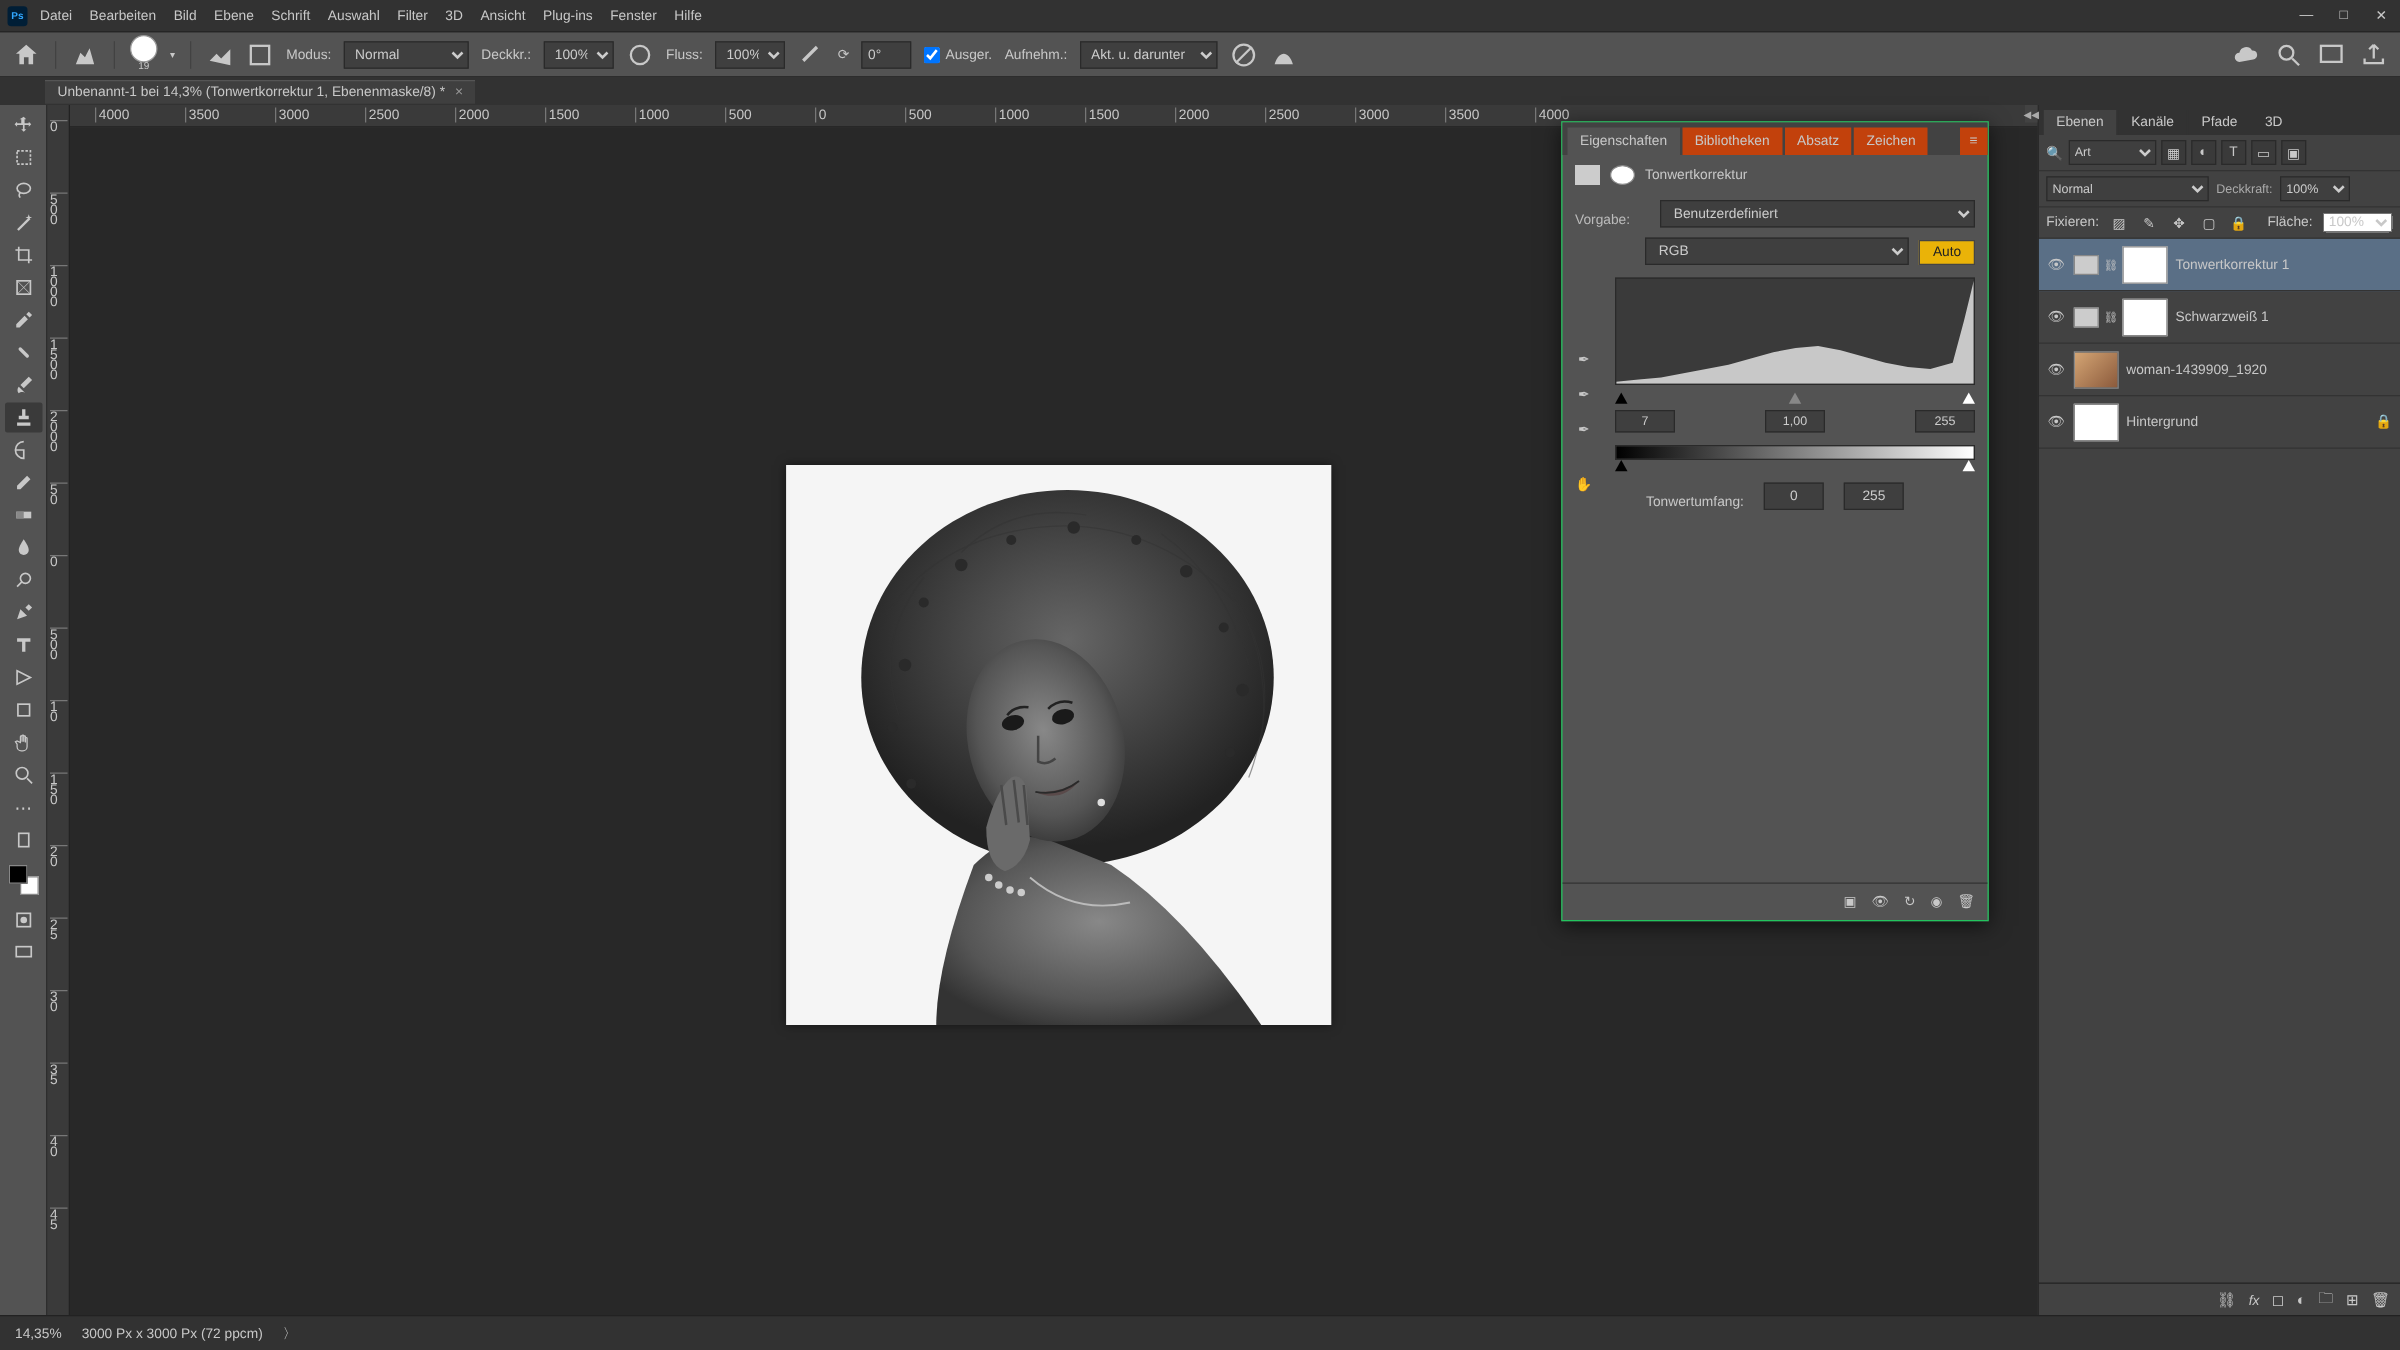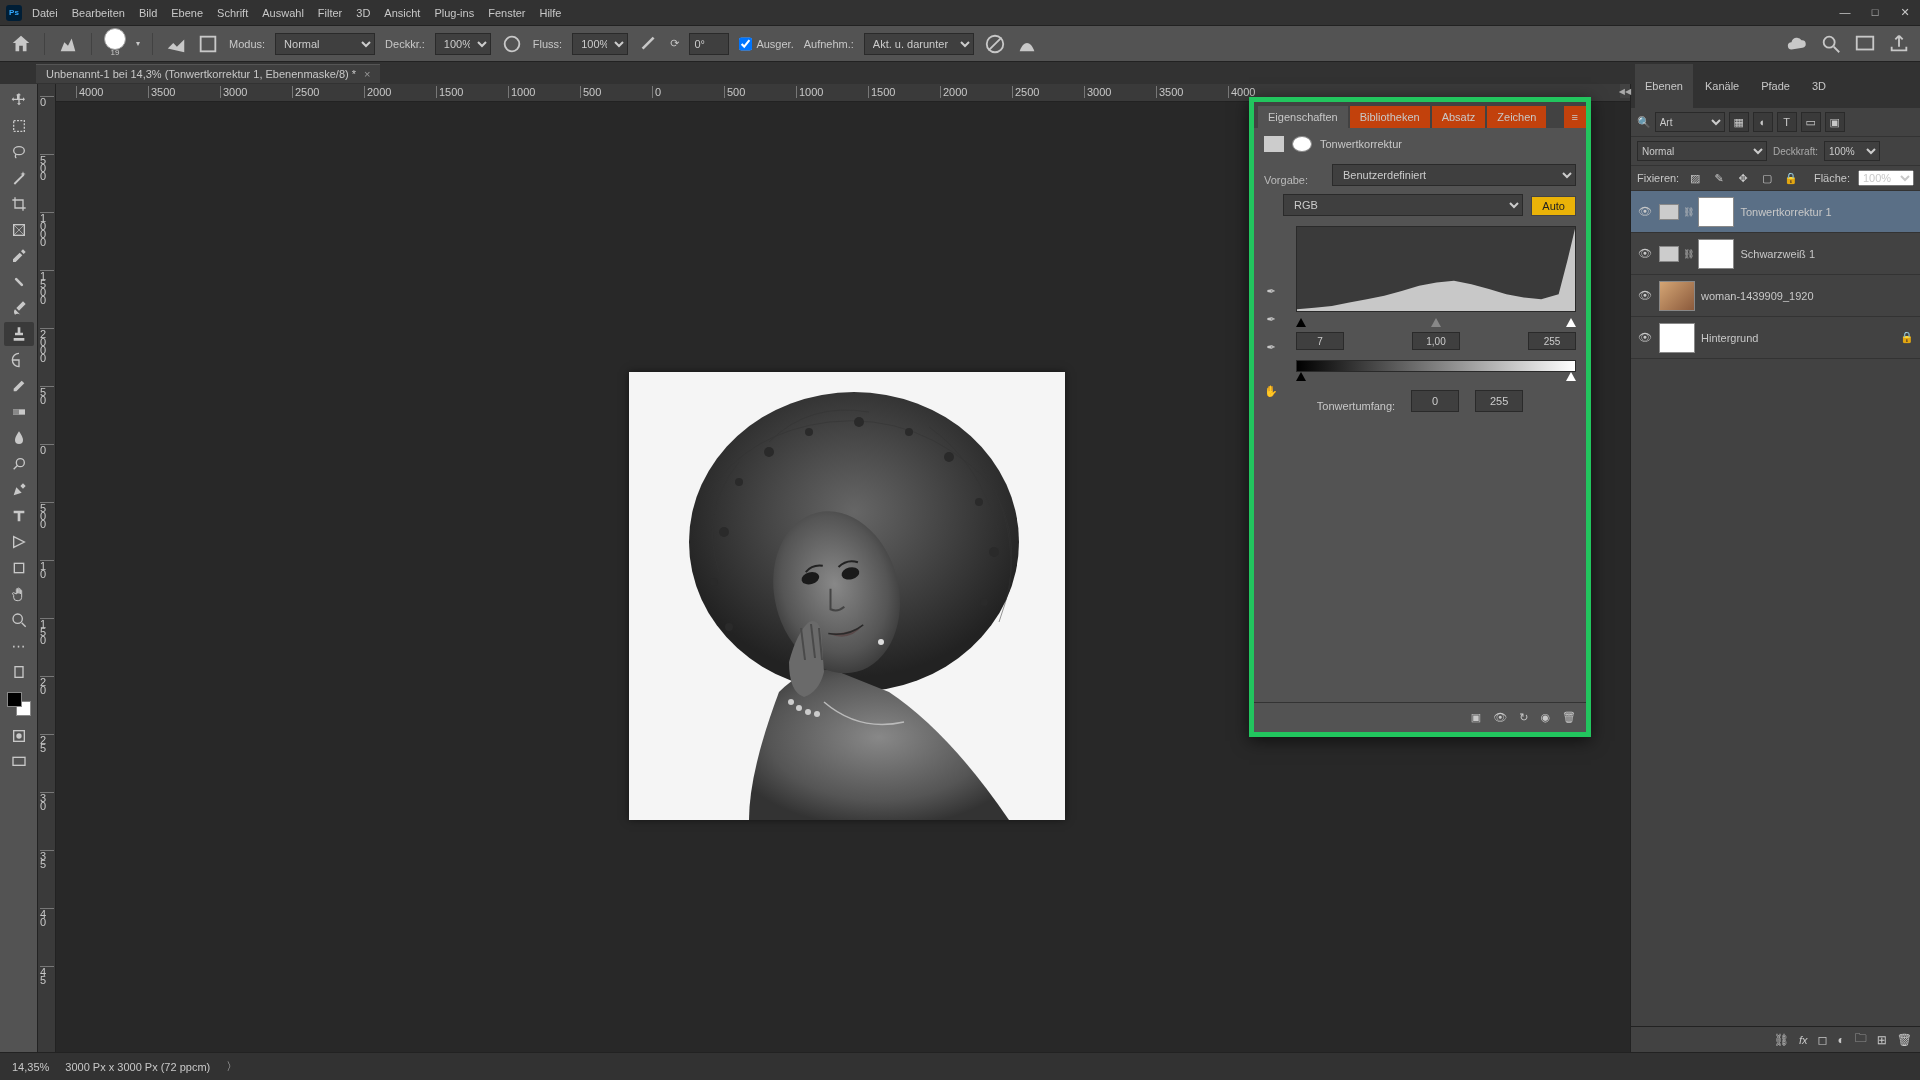--- a/index.html
+++ b/index.html
@@ -33,21 +33,21 @@
 .vruler{position:absolute;left:38px;top:0;width:18px;bottom:0;background:#3a3a3a;border-right:1px solid #222;font-size:8px;color:#999}
 .vruler .tick{position:absolute;left:2px;width:14px;text-align:left;border-top:1px solid #777;padding-top:1px;line-height:8px}
 .hruler{position:absolute;left:56px;right:0;top:0;height:18px;background:#3a3a3a;border-bottom:1px solid #222;font-size:8px;color:#999}
 .hruler .tick{position:absolute;top:2px;border-left:1px solid #777;padding-left:2px}
 .canvasarea{position:absolute;left:56px;top:18px;right:0;bottom:0;background:#282828;overflow:hidden}
 .canvas{position:absolute;left:573px;top:270px;width:436px;height:448px;background:#fff;box-shadow:0 0 8px rgba(0,0,0,.5)}
 .canvas svg{width:100%;height:100%}
 .cursor{position:absolute;left:1257px;top:263px;width:12px;height:16px;color:#fff;font-size:14px;pointer-events:none}
 .panelright{position:absolute;right:0;top:0;width:290px;bottom:0;background:#424242;border-left:1px solid #222;display:flex;flex-direction:column}
 .paneltabs{height:24px;background:#323232;display:flex;align-items:flex-end;padding-left:4px;gap:2px}
-.paneltabs span{padding:16px 10px;background:#323232;cursor:pointer}
+.paneltabs span{padding:4px 10px;background:#323232;cursor:pointer}
 .paneltabs span.active{background:#424242}
 .layeropts{display:flex;align-items:center;gap:6px;padding:4px 6px;border-bottom:1px solid #333}
 .layeropts select,.layeropts input{background:#3f3f3f;border:1px solid #2a2a2a;color:#ccc;height:20px;font-size:10px}
 .layeropts .lbl{font-size:10px;color:#aaa}
 .layersearch{display:flex;align-items:center;gap:4px;padding:4px 6px;border-bottom:1px solid #333}
 .layersearch select{background:#3f3f3f;border:1px solid #2a2a2a;color:#ccc;height:20px;font-size:10px;width:70px}
 .layersearch .fi{width:20px;height:20px;display:flex;align-items:center;justify-content:center;border:1px solid #2a2a2a;background:#3a3a3a}
 .locks{display:flex;align-items:center;gap:8px;padding:4px 6px;border-bottom:1px solid #333;font-size:10px}
 .locks .fi{width:16px;height:16px;display:flex;align-items:center;justify-content:center}
 .layers{flex:1;overflow:auto}
@@ -55,21 +55,21 @@
 .layer.sel{background:#5a6f86}
 .layer .eye{width:16px;text-align:center;cursor:pointer}
 .layer .thumbs{display:flex;gap:2px;align-items:center}
 .layer .thumb{width:36px;height:30px;background:#fff;border:1px solid #888}
 .layer .mini{width:20px;height:16px}
 .layer .lname{flex:1;font-size:11px}
 .layer .lock{width:14px}
 .layer .it{}
 .panelbtm{height:26px;border-top:1px solid #222;display:flex;align-items:center;justify-content:flex-end;gap:10px;padding:0 8px}
 .panelbtm span{cursor:pointer;font-size:12px}
-.floatpanel{position:absolute;left:1249px;top:97px;width:342px;height:640px;background:#535353;box-shadow:0 4px 16px rgba(0,0,0,.6);border:5px solid #22c55e;display:flex;flex-direction:column}
+.floatpanel{position:absolute;left:1249px;top:97px;width:342px;height:640px;background:#535353;box-shadow:0 4px 16px rgba(0,0,0,.6);border:1px solid #22c55e;display:flex;flex-direction:column}
 .fptabs{height:26px;background:#424242;display:flex;align-items:flex-end;padding-left:4px;gap:2px}
 .fptabs span{padding:5px 10px;background:#c2410c;cursor:pointer;font-size:11px}
 .fptabs span.active{background:#535353}
 .fptabs .x{margin-left:auto;padding:5px 8px;cursor:pointer}
 .fphdr{display:flex;align-items:center;gap:8px;padding:8px 10px}
 .fphdr .adjicon{width:20px;height:16px;background:#ccc}
 .fphdr .maskicon{width:20px;height:16px;background:#fff;border:1px solid #888;border-radius:50%}
 .fprow{display:flex;align-items:flex-end;gap:8px;padding:4px 10px}
 .fprow .lbl{width:60px;font-size:11px;color:#bbb}
 .fprow select,.fprow input{background:#3f3f3f;border:1px solid #2a2a2a;color:#ccc;height:22px;font-size:11px;padding:0 6px}
@@ -550,21 +550,21 @@
   </div>
   <div class="fphdr">
     <span class="adjicon"></span>
     <span class="maskicon"></span>
     <span>Tonwertkorrektur</span>
   </div>
   <div class="fprow">
     <span class="lbl">Vorgabe:</span>
     <select class="wide"><option>Benutzerdefiniert</option></select>
   </div>
-  <div class="fprow" style="padding-left:29px">
+  <div class="fprow" style="padding-left:66px">
     <select class="wide"><option>RGB</option></select>
     <span class="auto">Auto</span>
   </div>
   <div class="eyedrops">
     <span>✒</span>
     <span>✒</span>
     <span>✒</span>
     <span style="margin-top:16px">✋</span>
   </div>
   <div class="histo" style="margin-left:42px">

